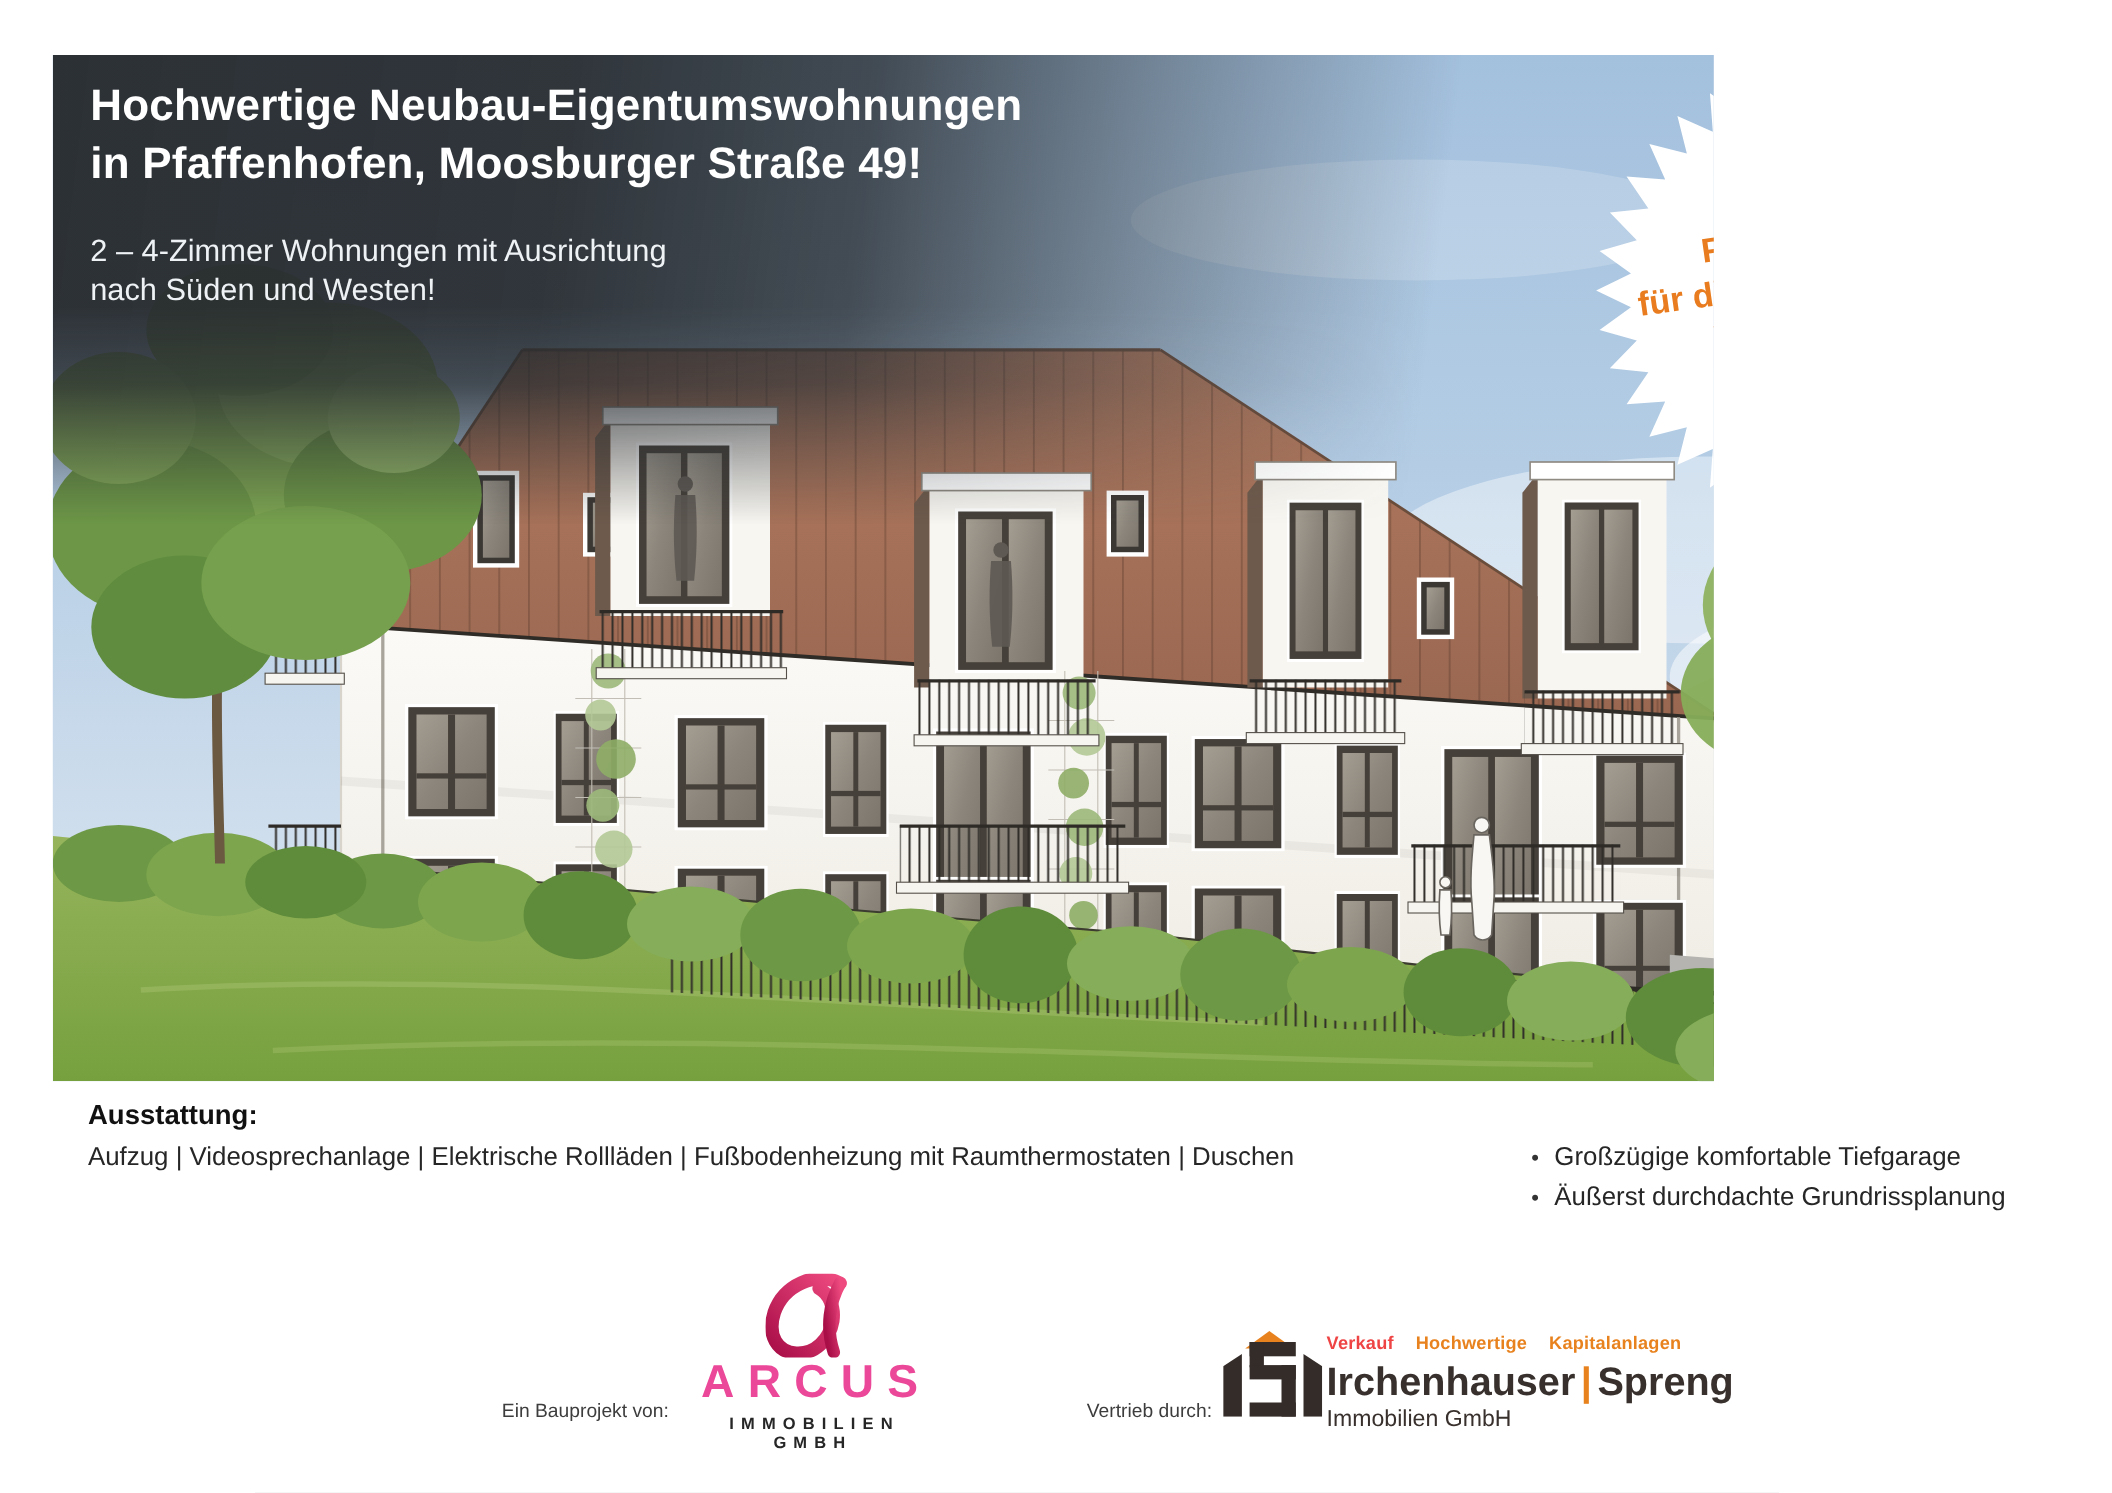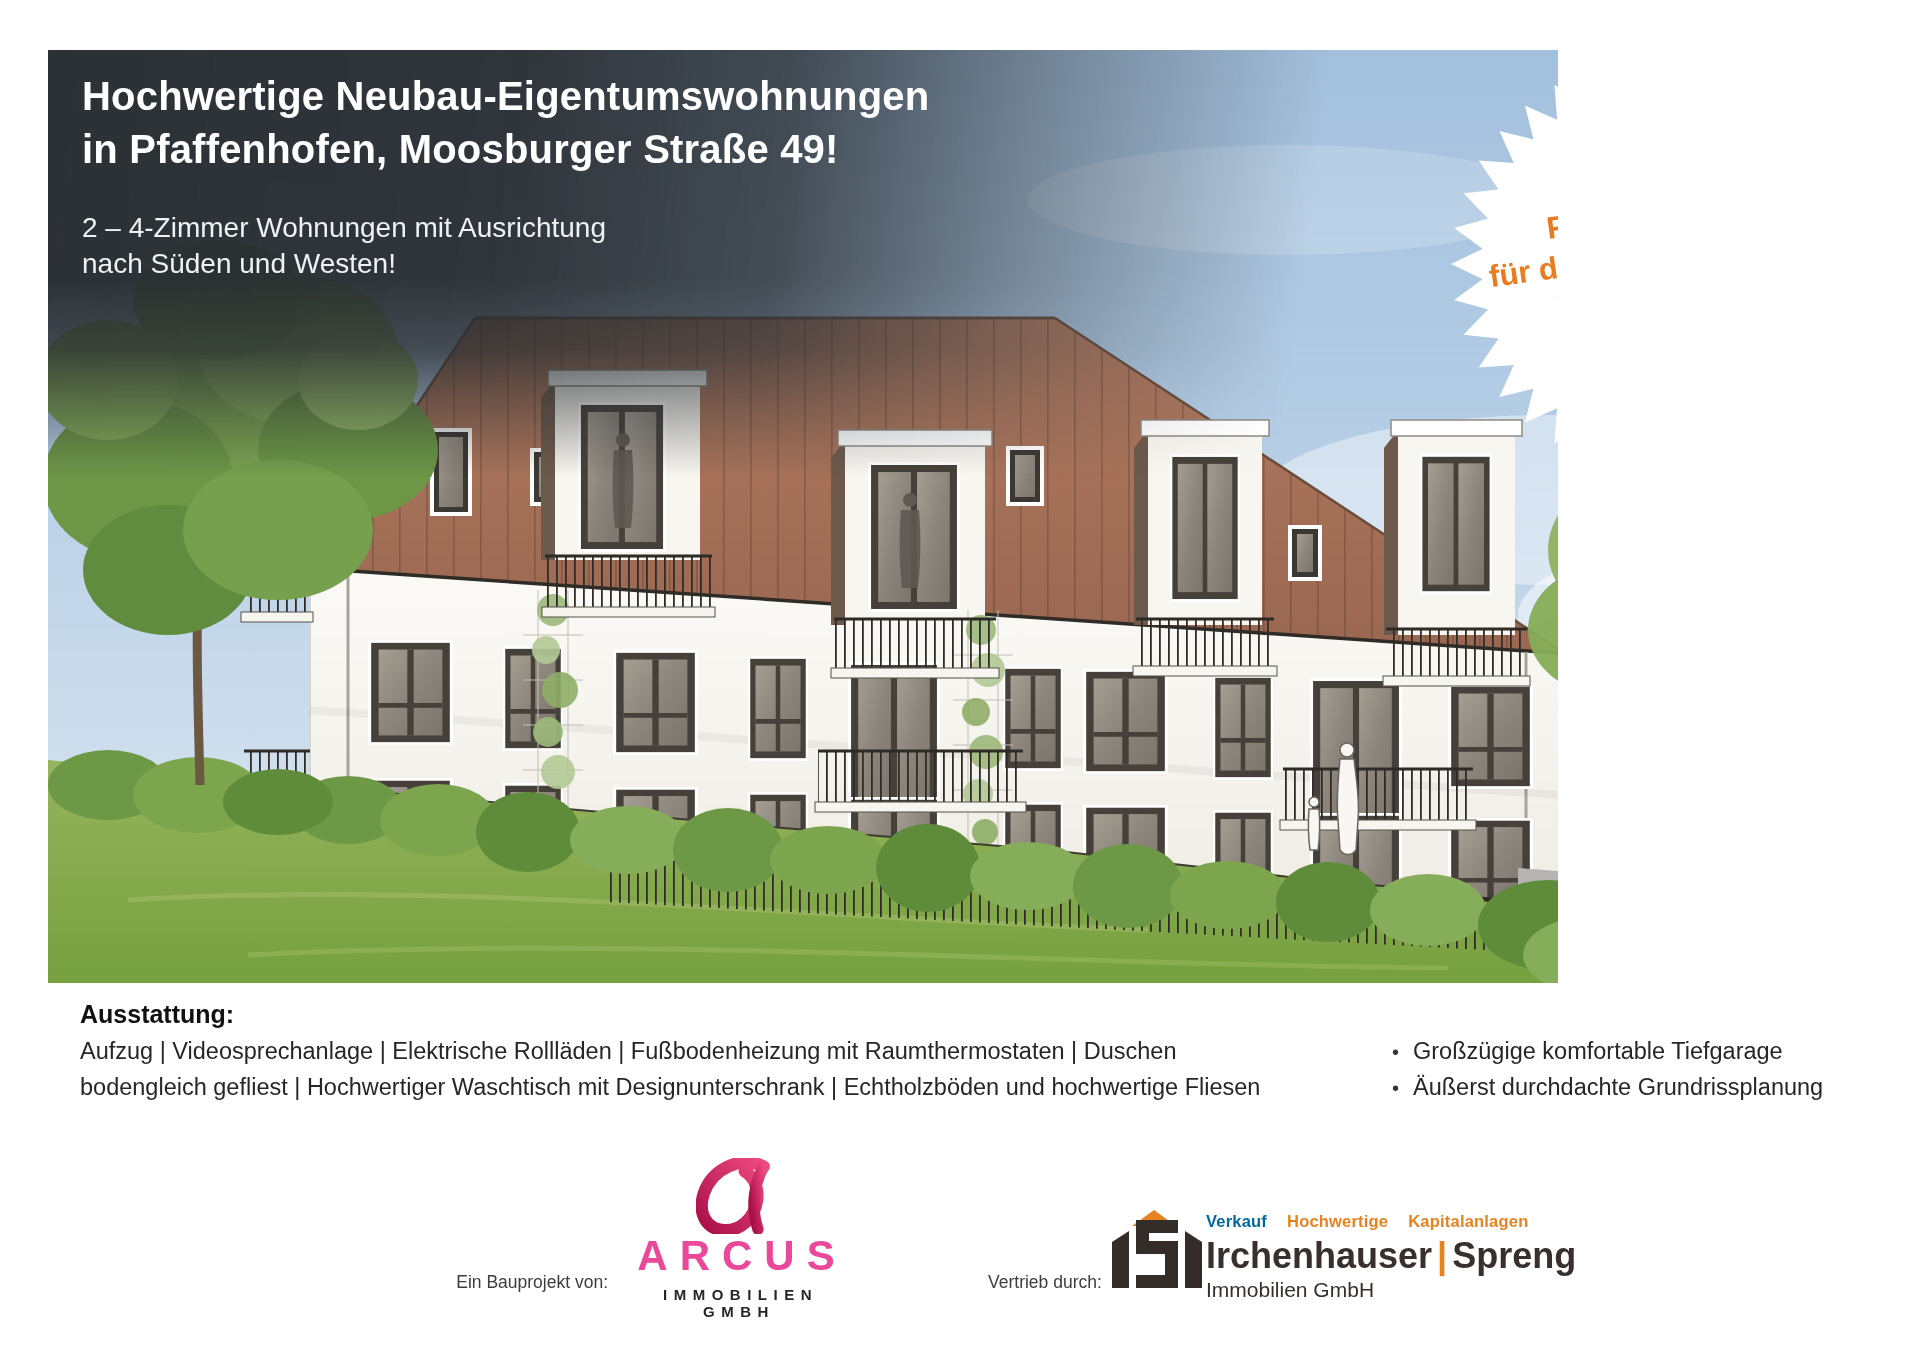--- a/index.html
+++ b/index.html
@@ -397,21 +397,20 @@
     </svg>
     <div class="badge-label">
       <div style="color: rgb(232, 124, 30);">Privatgärten</div>
       <div style="color: rgb(232, 124, 30);">für die Erdgeschoss-</div>
       <div style="color: rgb(232, 124, 30);">Wohnungen</div>
     </div>
   </div>
 
   <div class="feat-heading">Ausstattung:</div>
   <div class="feat-line1">Aufzug | Videosprechanlage | Elektrische Rollläden | Fußbodenheizung mit Raumthermostaten | Duschen</div>
-  <div class="feat-line2">bodengleich gefliest | Hochwertiger Waschtisch mit Designunterschrank | Echtholzböden und hochwertige Fliesen</div>
   <div class="feat-bullet fb2">
     <span class="dot">•</span><span>Äußerst durchdachte Grundrissplanung</span>
   </div>
   <div class="feat-bullet fb1">
     <span class="dot">•</span><span>Großzügige komfortable Tiefgarage</span>
   </div>
 
   <div class="lbl-bauprojekt">Ein Bauprojekt von:</div>
 
   <div class="arcus">
@@ -439,21 +438,21 @@
       <rect x="24" y="12" width="13" height="23"></rect>
       <rect x="24" y="33" width="42" height="13"></rect>
       <rect x="53" y="33" width="13" height="47"></rect>
       <rect x="24" y="67" width="42" height="13"></rect>
       <polygon points="73,23 90,34 90,80 73,80"></polygon>
     </g>
   </svg>
 
   <div class="isi-text">
     <div class="isi-services">
-      <span style="color: #0369a1;">Verkauf</span><span style="color: rgb(232, 130, 30);">Hochwertige</span><span style="color: rgb(232, 130, 30);">Kapitalanlagen</span>
+      <span style="color: #ef4444;">Verkauf</span><span style="color: rgb(232, 130, 30);">Hochwertige</span><span style="color: rgb(232, 130, 30);">Kapitalanlagen</span>
     </div>
     <div class="isi-name">
       <span>Irchenhauser</span><span class="pipe" style="color: rgb(232, 130, 30);">|</span><span>Spreng</span>
     </div>
     <div class="isi-sub">Immobilien GmbH</div>
   </div>
 
 </div>
 
 </body></html>

